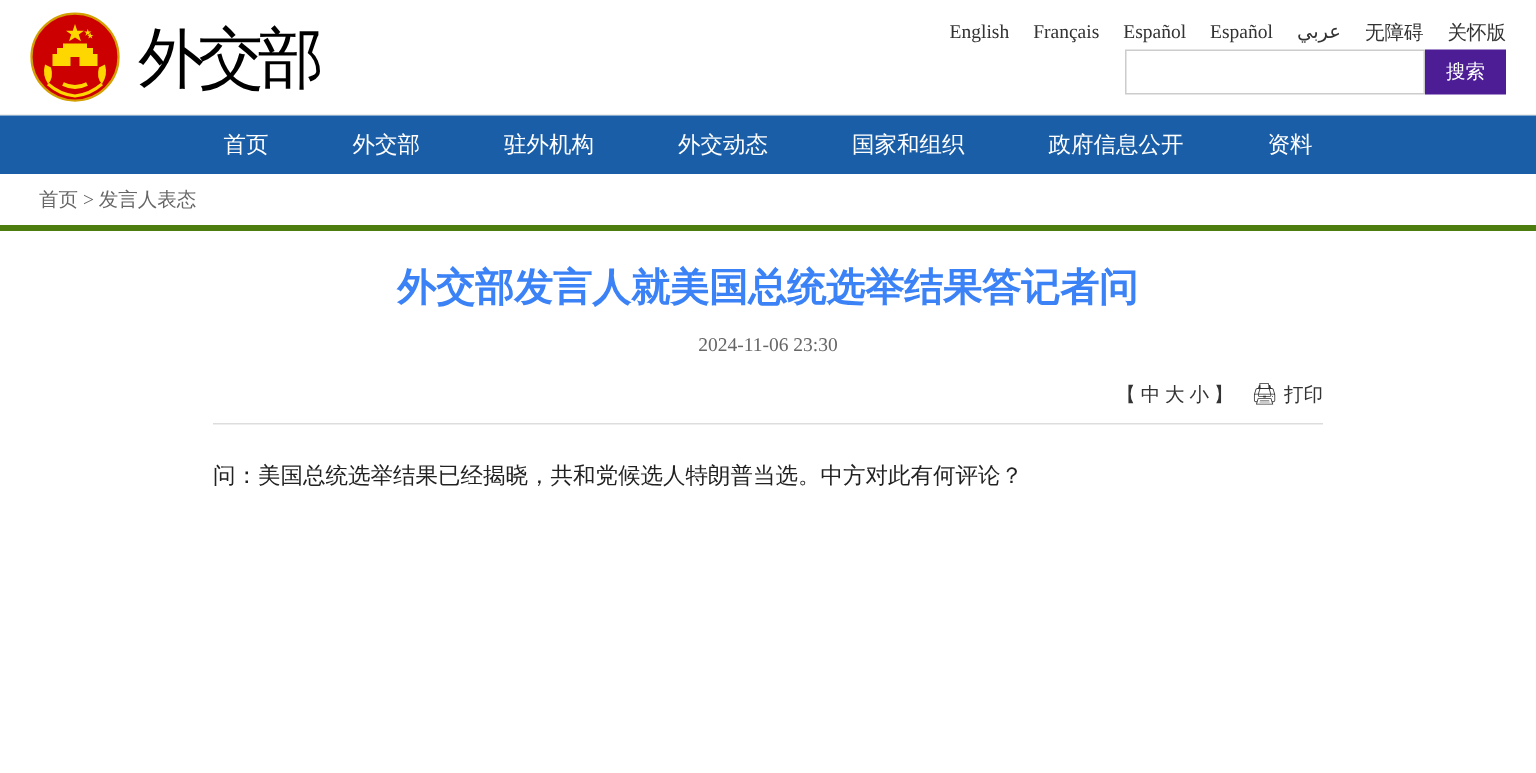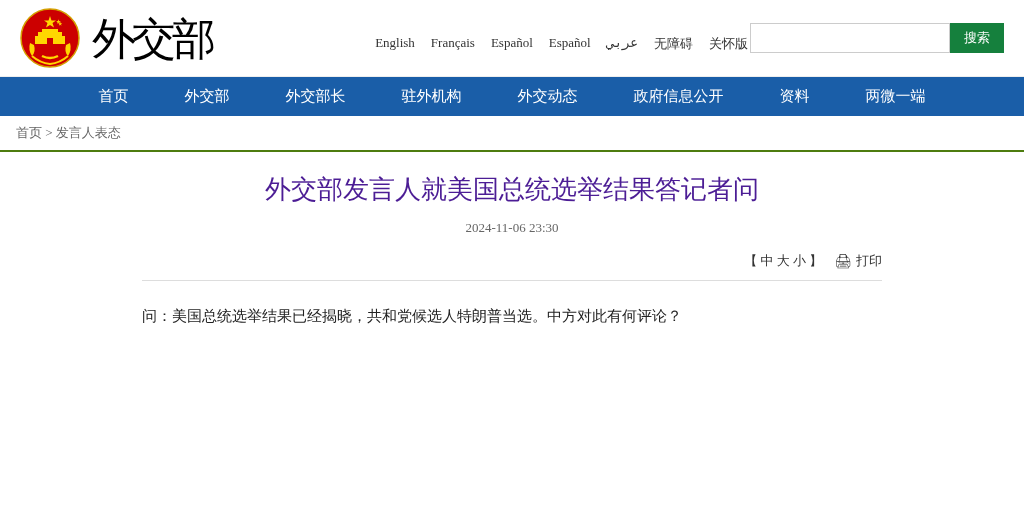--- a/index.html
+++ b/index.html
@@ -18,20 +18,21 @@
       display: flex;
       align-items: center;
       gap: 12px;
     }
     .emblem {
       width: 60px;
       height: 60px;
     }
     .top-right {
       display: flex;
+      flex-direction: column;
       align-items: flex-end;
       gap: 2px;
     }
     .lang-nav {
       display: flex;
       gap: 16px;
       font-size: 13px;
       color: #333;
     }
     .lang-nav a {
@@ -45,21 +46,21 @@
     }
     .search-input {
       border: 1px solid #ccc;
       padding: 4px 8px;
       font-size: 13px;
       width: 200px;
       height: 30px;
       outline: none;
     }
     .search-btn {
-      background: #15803d;
+      background: #4c1d95;
       color: #fff;
       border: none;
       padding: 4px 14px;
       height: 30px;
       font-size: 13px;
       cursor: pointer;
       font-family: "SimSun", serif;
     }
 
     
@@ -72,38 +73,38 @@
     .main-nav a {
       color: #fff;
       text-decoration: none;
       padding: 10px 28px;
       font-size: 15px;
       display: block;
     }
 
     
     .breadcrumb {
-      padding: 8px 16px;
+      padding: 8px 26px;
       font-size: 13px;
       color: #666;
-      border-bottom: 2px solid #4d7c0f;
+      border-bottom: 4px solid #4d7c0f;
     }
     .breadcrumb a { color: #666; text-decoration: none; }
 
     
     .article {
       padding: 20px 80px 40px;
       max-width: 900px;
       margin: 0 auto;
     }
     .article-title {
       font-size: 26px;
-      font-weight: normal;
+      font-weight: bold;
       text-align: center;
-      color: #4c1d95;
+      color: #3b82f6;
       margin-bottom: 12px;
       line-height: 1.4;
     }
     .article-date {
       text-align: center;
       font-size: 13px;
       color: #666;
       margin-bottom: 16px;
     }
     .article-toolbar {
@@ -178,40 +179,39 @@
 
     <div style="font-size:44px; font-family:'KaiTi','楷体',cursive; letter-spacing:-4px; color:#000; line-height:1; padding-top:4px;">外交部</div>
   </div>
 
   <div class="top-right">
     <nav class="lang-nav">
       <a href="#">English</a>
       <a href="#">Français</a>
       <a href="#">Español</a>
       <a href="#">Español</a>
-      <a href="#" style="font-family:Liberation Mono, monospace;">عربي</a>
+      <a href="#" style="font-family:Liberation Sans, sans-serif;">عربي</a>
       <a href="#">无障碍</a>
       <a href="#">关怀版</a>
     </nav>
     <div class="search-bar">
       <input type="text" class="search-input" placeholder="" style="">
       <button class="search-btn">搜索</button>
     </div>
   </div>
 </div>
 
 <nav class="main-nav">
   <a href="#">首页</a>
   <a href="#">外交部</a>
-  <a href="#">外交部长</a>
   <a href="#">驻外机构</a>
   <a href="#">外交动态</a>
+  <a href="#">国家和组织</a>
   <a href="#">政府信息公开</a>
   <a href="#">资料</a>
-  <a href="#">两微一端</a>
 </nav>
 
 <div class="breadcrumb">
   <a href="#">首页</a>
   <span> <span>&gt;</span> </span>
   <span>发言人表态</span>
 </div>
 
 <div class="article">
   <h1 class="article-title">外交部发言人就美国总统选举结果答记者问</h1>

